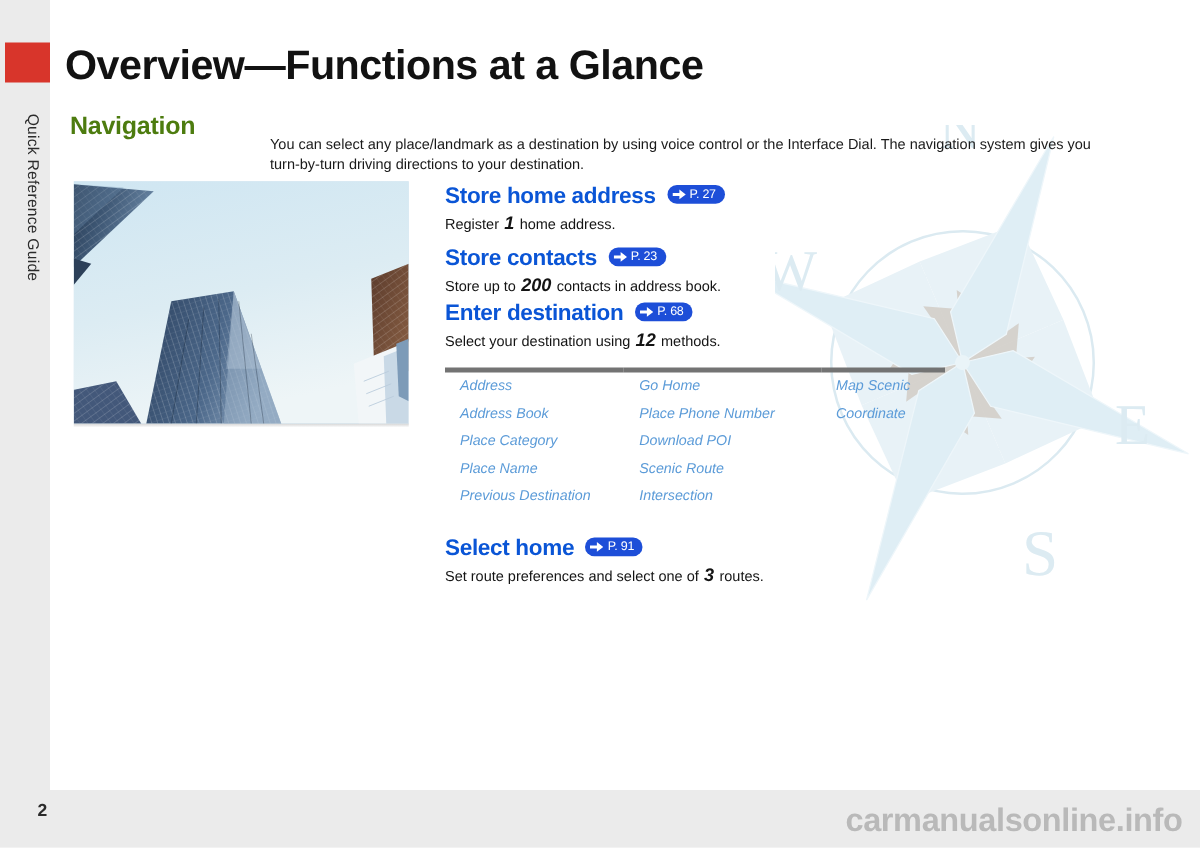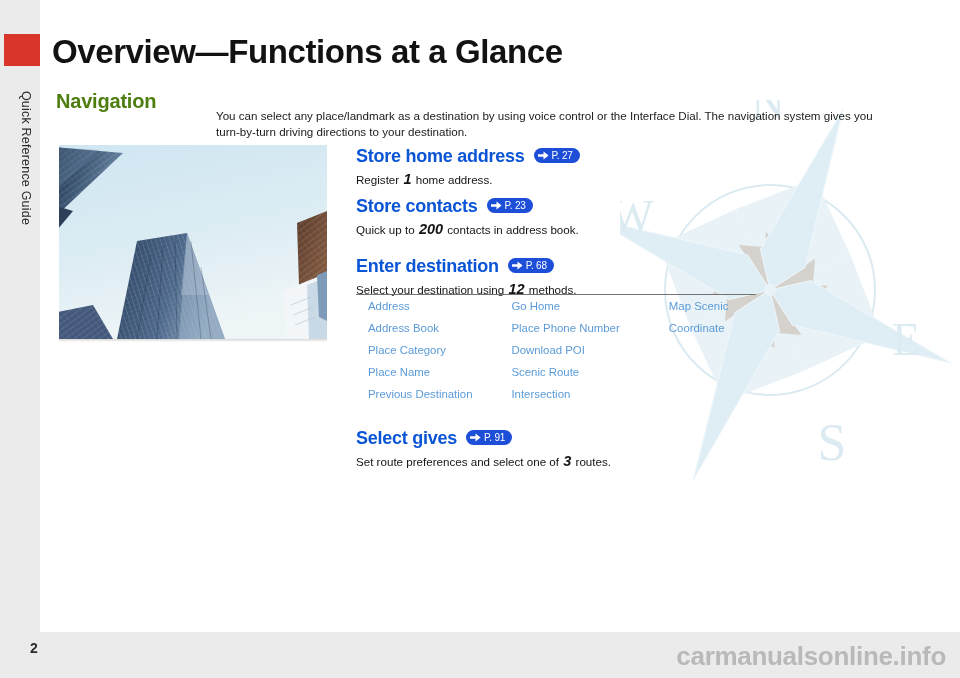--- a/index.html
+++ b/index.html
@@ -175,22 +175,23 @@
     margin-right: 3px;
     line-height: 0;
   }
 
   
   #methods {
     position: absolute;
     left: 356px;
     top: 294px;
     width: 400px;
-    border-top: 1px solid #737373;
+    border-top: 4px solid #737373;
     border-collapse: collapse;
+    font-style: italic;
   }
   #methods td {
     font-size: 11.4px;
     color: #5b9bd8;
     padding: 5px 0 5px 12px;
     vertical-align: top;
     white-space: nowrap;
   }
   #methods td.c1 { width: 142px; }
   #methods td.c2 { width: 160px; }
@@ -365,25 +366,25 @@
       <span class="pref">
         <span class="arrow">
           <svg width="11" height="9" viewBox="0 0 11 9">
               <path d="M0 3.3h5.5V0.6L10.6 4.5 5.5 8.4V5.7H0z" fill="#fff"></path>
             </svg>
         </span>
         <span>P. 23</span>
       </span>
     </div>
     <div class="f-desc">
-      <span>Quick up to </span><span class="num">200</span><span> contacts in address book.</span>
-    </div>
-  </div>
-
-  <div class="feature" style="top:256px">
+      <span>Store up to </span><span class="num">200</span><span> contacts in address book.</span>
+    </div>
+  </div>
+
+  <div class="feature" style="top:240px">
     <div class="f-head">
       <span>Enter destination</span>
       <span class="pref">
         <span class="arrow">
           <svg width="11" height="9" viewBox="0 0 11 9">
               <path d="M0 3.3h5.5V0.6L10.6 4.5 5.5 8.4V5.7H0z" fill="#fff"></path>
             </svg>
         </span>
         <span>P. 68</span>
       </span>
@@ -418,21 +419,21 @@
       <tr>
         <td class="c1">Previous Destination</td>
         <td class="c2">Intersection</td>
         <td class="c3"></td>
       </tr>
     </tbody>
   </table>
 
   <div class="feature" style="top:428px">
     <div class="f-head">
-      <span>Select gives</span>
+      <span>Select home</span>
       <span class="pref">
         <span class="arrow">
           <svg width="11" height="9" viewBox="0 0 11 9">
               <path d="M0 3.3h5.5V0.6L10.6 4.5 5.5 8.4V5.7H0z" fill="#fff"></path>
             </svg>
         </span>
         <span>P. 91</span>
       </span>
     </div>
     <div class="f-desc">

